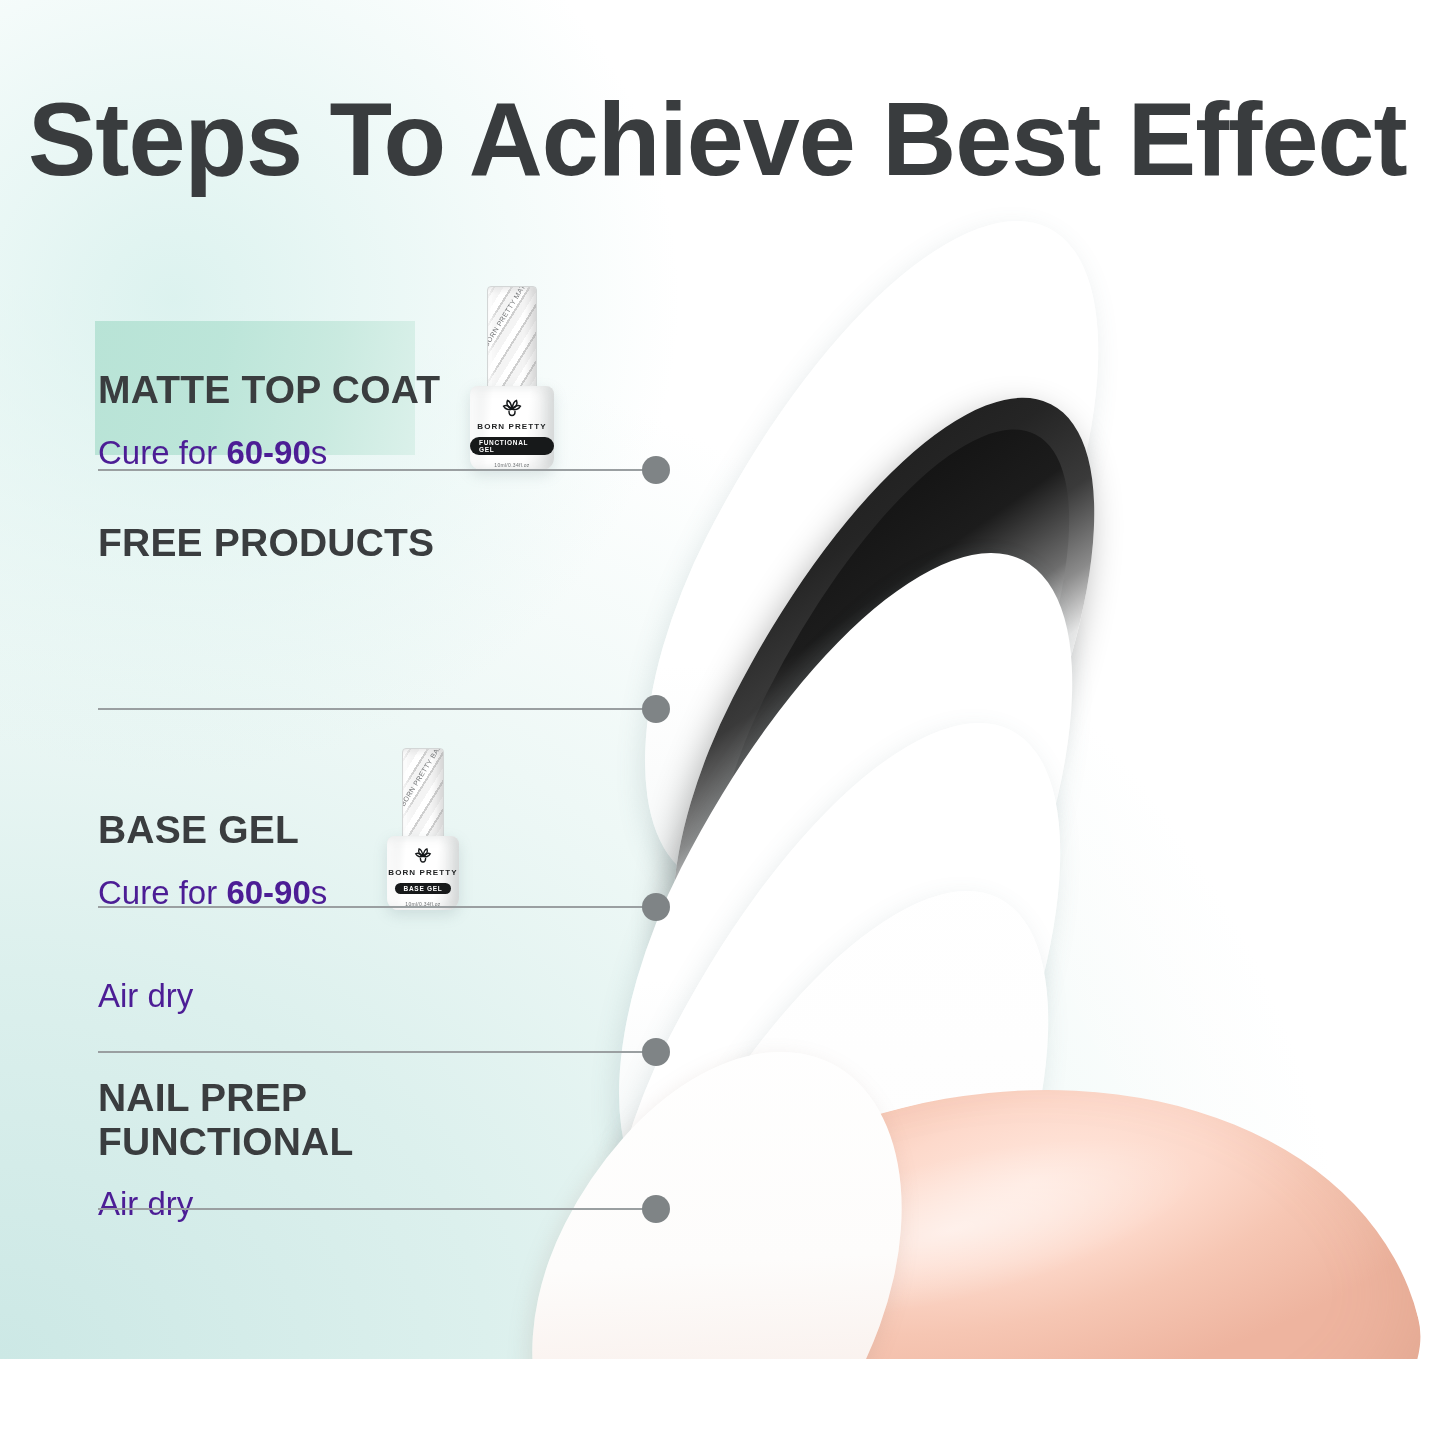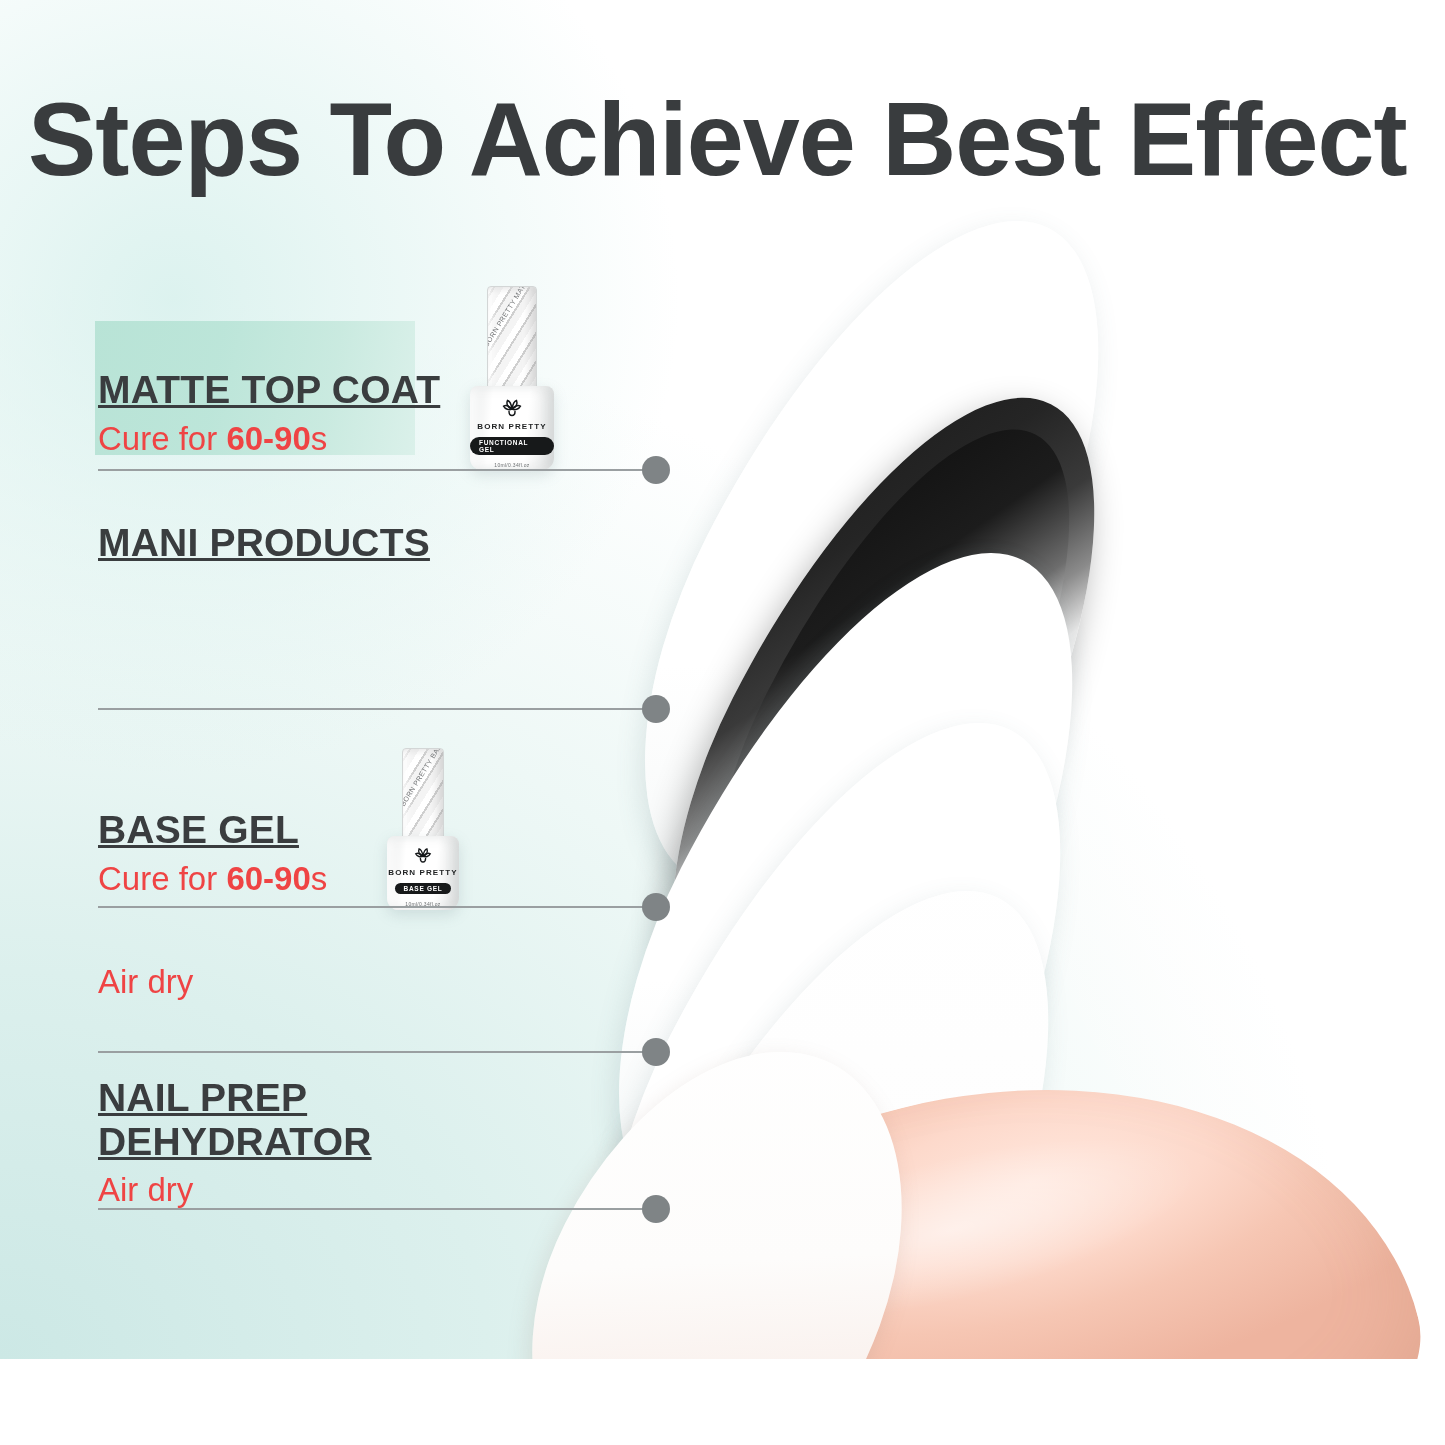--- a/index.html
+++ b/index.html
@@ -104,25 +104,25 @@
     transform:rotate(27deg);
     border-radius:50% 50% 40% 40% / 56% 56% 44% 44%;
     background:linear-gradient(150deg,#ffffff 0%,#fdfcfb 48%,#f8ece7 78%,#f1ddd4 100%);
     box-shadow:0 8px 22px rgba(150,120,110,.18);
   }
 
   
   .step{position:absolute;}
   .step-title{
     font-size:39px;font-weight:700;color:#3a3d3f;letter-spacing:.2px;
-    line-height:1.12;white-space:pre-line;text-decoration:underline;
+    line-height:1.12;white-space:pre-line;
   }
   .step-sub{
-    font-size:33px;font-weight:400;color:#ef4444;line-height:1.26;
-    margin-top:6px;white-space:pre-line;
+    font-size:33px;font-weight:400;color:#4c1d95;line-height:1.26;
+    margin-top:20px;white-space:pre-line;
   }
   .step-sub b{font-weight:700;}
 
   .connector{position:absolute;height:28px;}
   .connector .line{
     position:absolute;left:0;top:13px;height:2px;background:#9a9fa1;
   }
   .connector .dot{
     position:absolute;top:0;width:28px;height:28px;border-radius:50%;
     background:#7f8486;
@@ -232,21 +232,21 @@
       <div class="vol">10ml/0.34fl.oz</div>
     </div>
   </div>
 
   <div class="connector" style="left:98px;top:456px;width:572px;">
     <div class="line" style="width:548px;"></div>
     <div class="dot" style="left:544px;"></div>
   </div>
 
   <div class="step" style="left:98px;top:521px;">
-    <div class="step-title">MANI PRODUCTS</div>
+    <div class="step-title">FREE PRODUCTS</div>
   </div>
 
   <div class="connector" style="left:98px;top:695px;width:572px;">
     <div class="line" style="width:548px;"></div>
     <div class="dot" style="left:544px;"></div>
   </div>
 
   <div class="bottle b2">
     <div class="cap">
       <div class="cap-txt">BORN PRETTY  BASE GEL</div>
@@ -281,21 +281,21 @@
     <div class="step-sub">Air dry</div>
   </div>
 
   <div class="connector" style="left:98px;top:1038px;width:572px;">
     <div class="line" style="width:548px;"></div>
     <div class="dot" style="left:544px;"></div>
   </div>
 
   <div class="step" style="left:98px;top:1076px;">
     <div class="step-title">NAIL PREP
-DEHYDRATOR</div>
+FUNCTIONAL</div>
     <div class="step-sub">Air dry</div>
   </div>
 
   <div class="connector" style="left:98px;top:1195px;width:572px;">
     <div class="line" style="width:548px;"></div>
     <div class="dot" style="left:544px;"></div>
   </div>
 
 </div>
 

